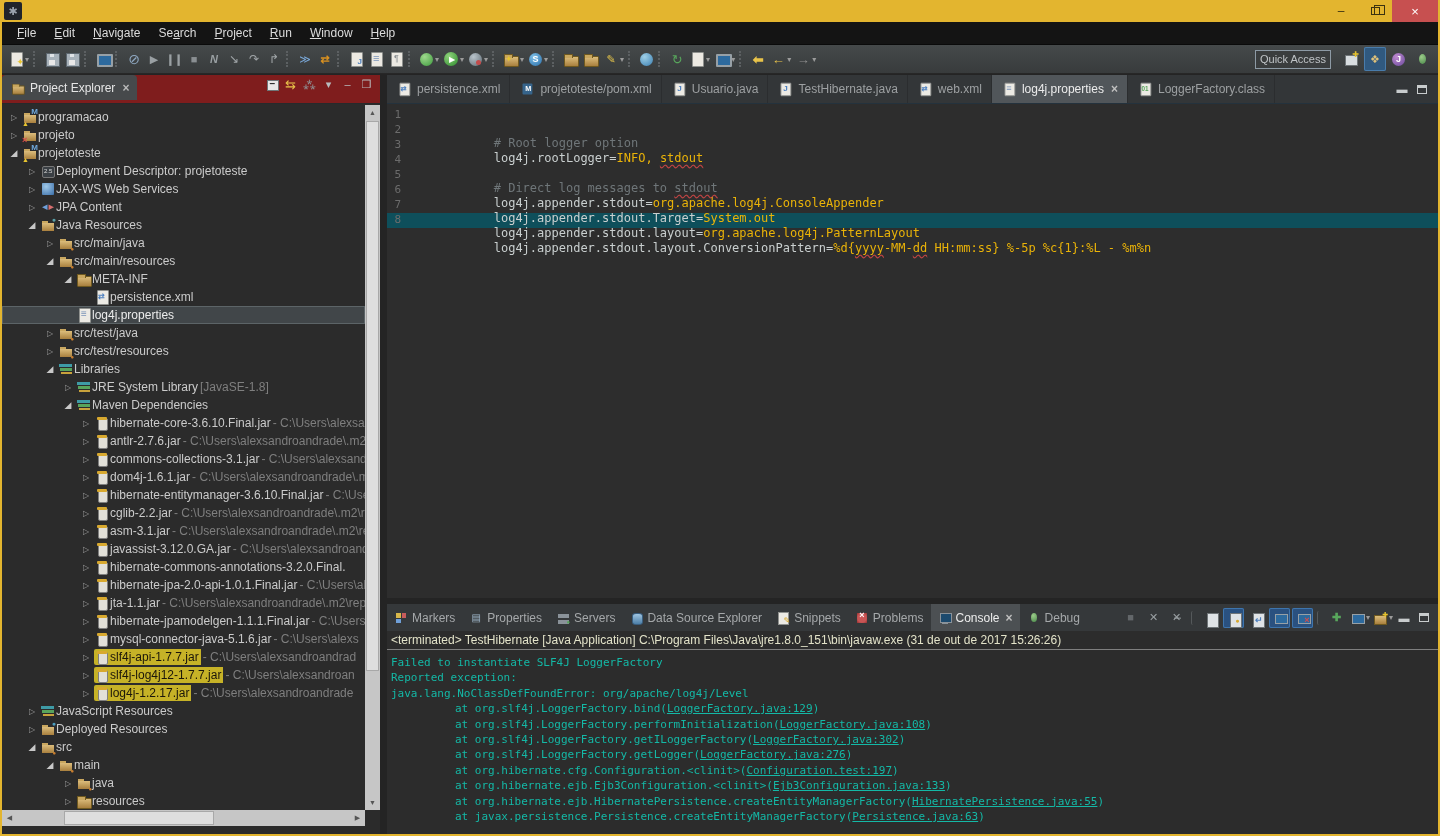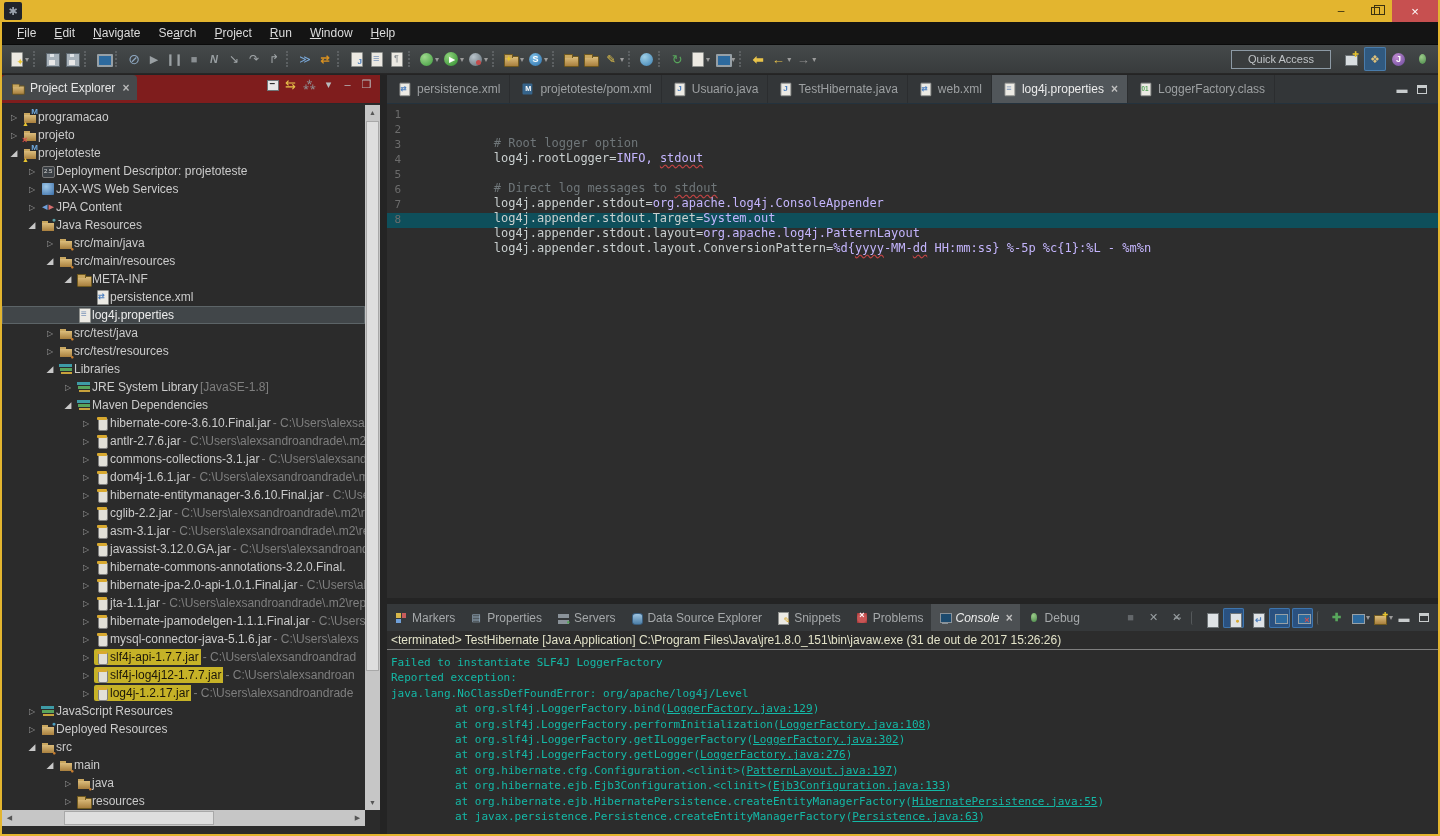--- a/index.html
+++ b/index.html
@@ -22,21 +22,21 @@
   .menu-item{padding:3px 9px;color:#dcdcdc;}
   .menu-item u{text-decoration:underline;}
   
   .toolbar{height:29px;background:linear-gradient(#45494a,#383b3c);display:flex;align-items:center;padding:0 4px;border-bottom:1px solid #272727;}
   .tbtn{height:22px;display:flex;align-items:center;padding:0 1px;margin:0 1px;border-radius:2px;}
   .tbtn.tsep{width:7px;padding:0;margin:0 2px;border-left:2px dotted #5c6062;height:16px;border-radius:0;}
   .dd{color:#9b9b9b;font-size:8px;margin-left:1px;}
   .ticon{width:16px;height:16px;position:relative;flex:none;display:flex;align-items:center;justify-content:center;font-size:11px;line-height:1;}
   .toolbar-right{margin-left:auto;display:flex;align-items:center;}
   .quick-access{height:19px;border:1px solid #8d9aa5;background:#3a3d3e;color:#bfc3c6;font-size:11px;
-    display:flex;align-items:center;padding:0 16px;margin-right:8px;}
+    display:flex;align-items:center;padding:0 4px;margin-right:8px;}
   .persp{height:24px;display:flex;align-items:center;padding:0 3px;margin:0 1px;border-radius:2px;}
   .persp.active{background:#30597f;box-shadow:inset 0 0 0 1px #497cab;}
   
   .i-page::before{content:"";position:absolute;left:3px;top:1px;width:10px;height:13px;background:#ece9e2;border:1px solid #8f918e;border-radius:1px;}
   .i-folder::before{content:"";position:absolute;left:1px;top:5px;width:13px;height:9px;background:linear-gradient(#dcbd7c,#a9803e);border:1px solid #6f591f;border-radius:1px;}
   .i-folder::after{content:"";position:absolute;left:1px;top:3px;width:7px;height:3px;background:#c9a75f;border:1px solid #6f591f;border-bottom:none;border-radius:1px 1px 0 0;}
   .i-floppy::before{content:"";position:absolute;left:2px;top:2px;width:12px;height:12px;background:#a8b2ba;border:1px solid #5c666e;}
   .i-floppy::after{content:"";position:absolute;left:5px;bottom:2px;width:6px;height:5px;background:#e8e8e8;box-shadow:0 -7px 0 -1px #dfe3e6;}
   .i-monitor::before{content:"";position:absolute;left:2px;top:3px;width:12px;height:9px;background:#2d6a9e;border:2px solid #97a0a6;border-radius:1px;}
   .i-orb-green::before{content:"▶";color:#fff;font-size:8px;position:absolute;left:5px;top:4px;z-index:1;}
@@ -132,28 +132,28 @@
   .minmax{width:20px;height:18px;display:flex;align-items:center;justify-content:center;font-size:11px;color:#c8cccd;}
   .max-glyph{width:10px;height:9px;border:1px solid #c8cccd;border-top:3px solid #c8cccd;}
   
   .editor{position:absolute;left:0;right:0;top:29px;bottom:236px;background:#2d2d2d;overflow:hidden;
     font-family:"DejaVu Sans Mono",monospace;font-size:12px;padding-top:4px;}
   .eline{height:15px;display:flex;white-space:pre;}
   .eline.cur{background:#0e4f5b;}
   .lnum{width:20px;flex:none;text-align:right;padding-right:6px;color:#6c6c6c;font-size:11px;}
   .lsegs span.k{color:#c9cfcf;}
   .lsegs span.p{color:#c9cfcf;}
-  .lsegs span.v{color:#c4b5fd;}
+  .lsegs span.v{color:#eab308;}
   .lsegs span.cm{color:#6f7679;}
   .lsegs span.sq{text-decoration:underline;text-decoration-style:wavy;text-decoration-color:#c04343;text-underline-offset:2px;}
   
   .console{position:absolute;left:0;right:0;bottom:0;height:233px;background:#2c2c2c;border-top:3px solid #242424;}
   .c-tabs{height:27px;background:#35383a;display:flex;align-items:stretch;}
   .ctab{display:flex;align-items:center;padding:0 7px;color:#a5a8aa;}
-  .ctab.active{background:#4c5053;color:#ececec;font-style:italic;}
+  .ctab.active{background:#4c5053;color:#ececec;}
   .ctab .tclose{margin-left:6px;color:#c0c0c0;font-weight:bold;}
   .ctab .ticon{width:14px;height:14px;margin-right:4px;font-size:10px;}
   .c-tools{margin-left:auto;display:flex;align-items:center;padding-right:4px;}
   .cbtn{width:21px;height:20px;display:flex;align-items:center;justify-content:center;margin:0 1px;border-radius:2px;position:relative;color:#9aa0a3;}
   .cbtn.toggled{background:#2a5180;box-shadow:inset 0 0 0 1px #3e75ad;}
   .cbtn.disabled{opacity:.55;}
   .csep{width:5px;height:14px;border-left:1px solid #55595b;margin:0 3px;}
   .c-header{height:19px;border-bottom:1px solid #7f7f7f;color:#e3e3c9;font-size:12px;display:flex;align-items:center;padding-left:4px;white-space:pre;}
   .c-body{position:absolute;left:0;right:0;top:50px;bottom:0;overflow:hidden;
     font-family:"DejaVu Sans Mono",monospace;font-size:11px;color:#14b8a6;padding:2px 0 0 4px;}
@@ -1093,21 +1093,21 @@
 
             <div class="cline ind"><span>at org.slf4j.LoggerFactory.bind(</span><span class="clink">LoggerFactory.java:129</span><span>)</span></div>
 
             <div class="cline ind"><span>at org.slf4j.LoggerFactory.performInitialization(</span><span class="clink">LoggerFactory.java:108</span><span>)</span></div>
 
             <div class="cline ind"><span>at org.slf4j.LoggerFactory.getILoggerFactory(</span><span class="clink">LoggerFactory.java:302</span><span>)</span></div>
 
             <div class="cline ind"><span>at org.slf4j.LoggerFactory.getLogger(</span><span class="clink">LoggerFactory.java:276</span><span>)</span></div>
 
 
-            <div class="cline ind"><span>at org.hibernate.cfg.Configuration.&lt;clinit&gt;(</span><span class="clink">PatternLayout.java:197</span><span>)</span></div>
+            <div class="cline ind"><span>at org.hibernate.cfg.Configuration.&lt;clinit&gt;(</span><span class="clink">Configuration.test:197</span><span>)</span></div>
 
             <div class="cline ind"><span>at org.hibernate.ejb.Ejb3Configuration.&lt;clinit&gt;(</span><span class="clink">Ejb3Configuration.java:133</span><span>)</span></div>
 
             <div class="cline ind"><span>at org.hibernate.ejb.HibernatePersistence.createEntityManagerFactory(</span><span class="clink">HibernatePersistence.java:55</span><span>)</span></div>
 
             <div class="cline ind"><span>at javax.persistence.Persistence.createEntityManagerFactory(</span><span class="clink">Persistence.java:63</span><span>)</span></div>
           </div>
       </div>
 
     </div>

